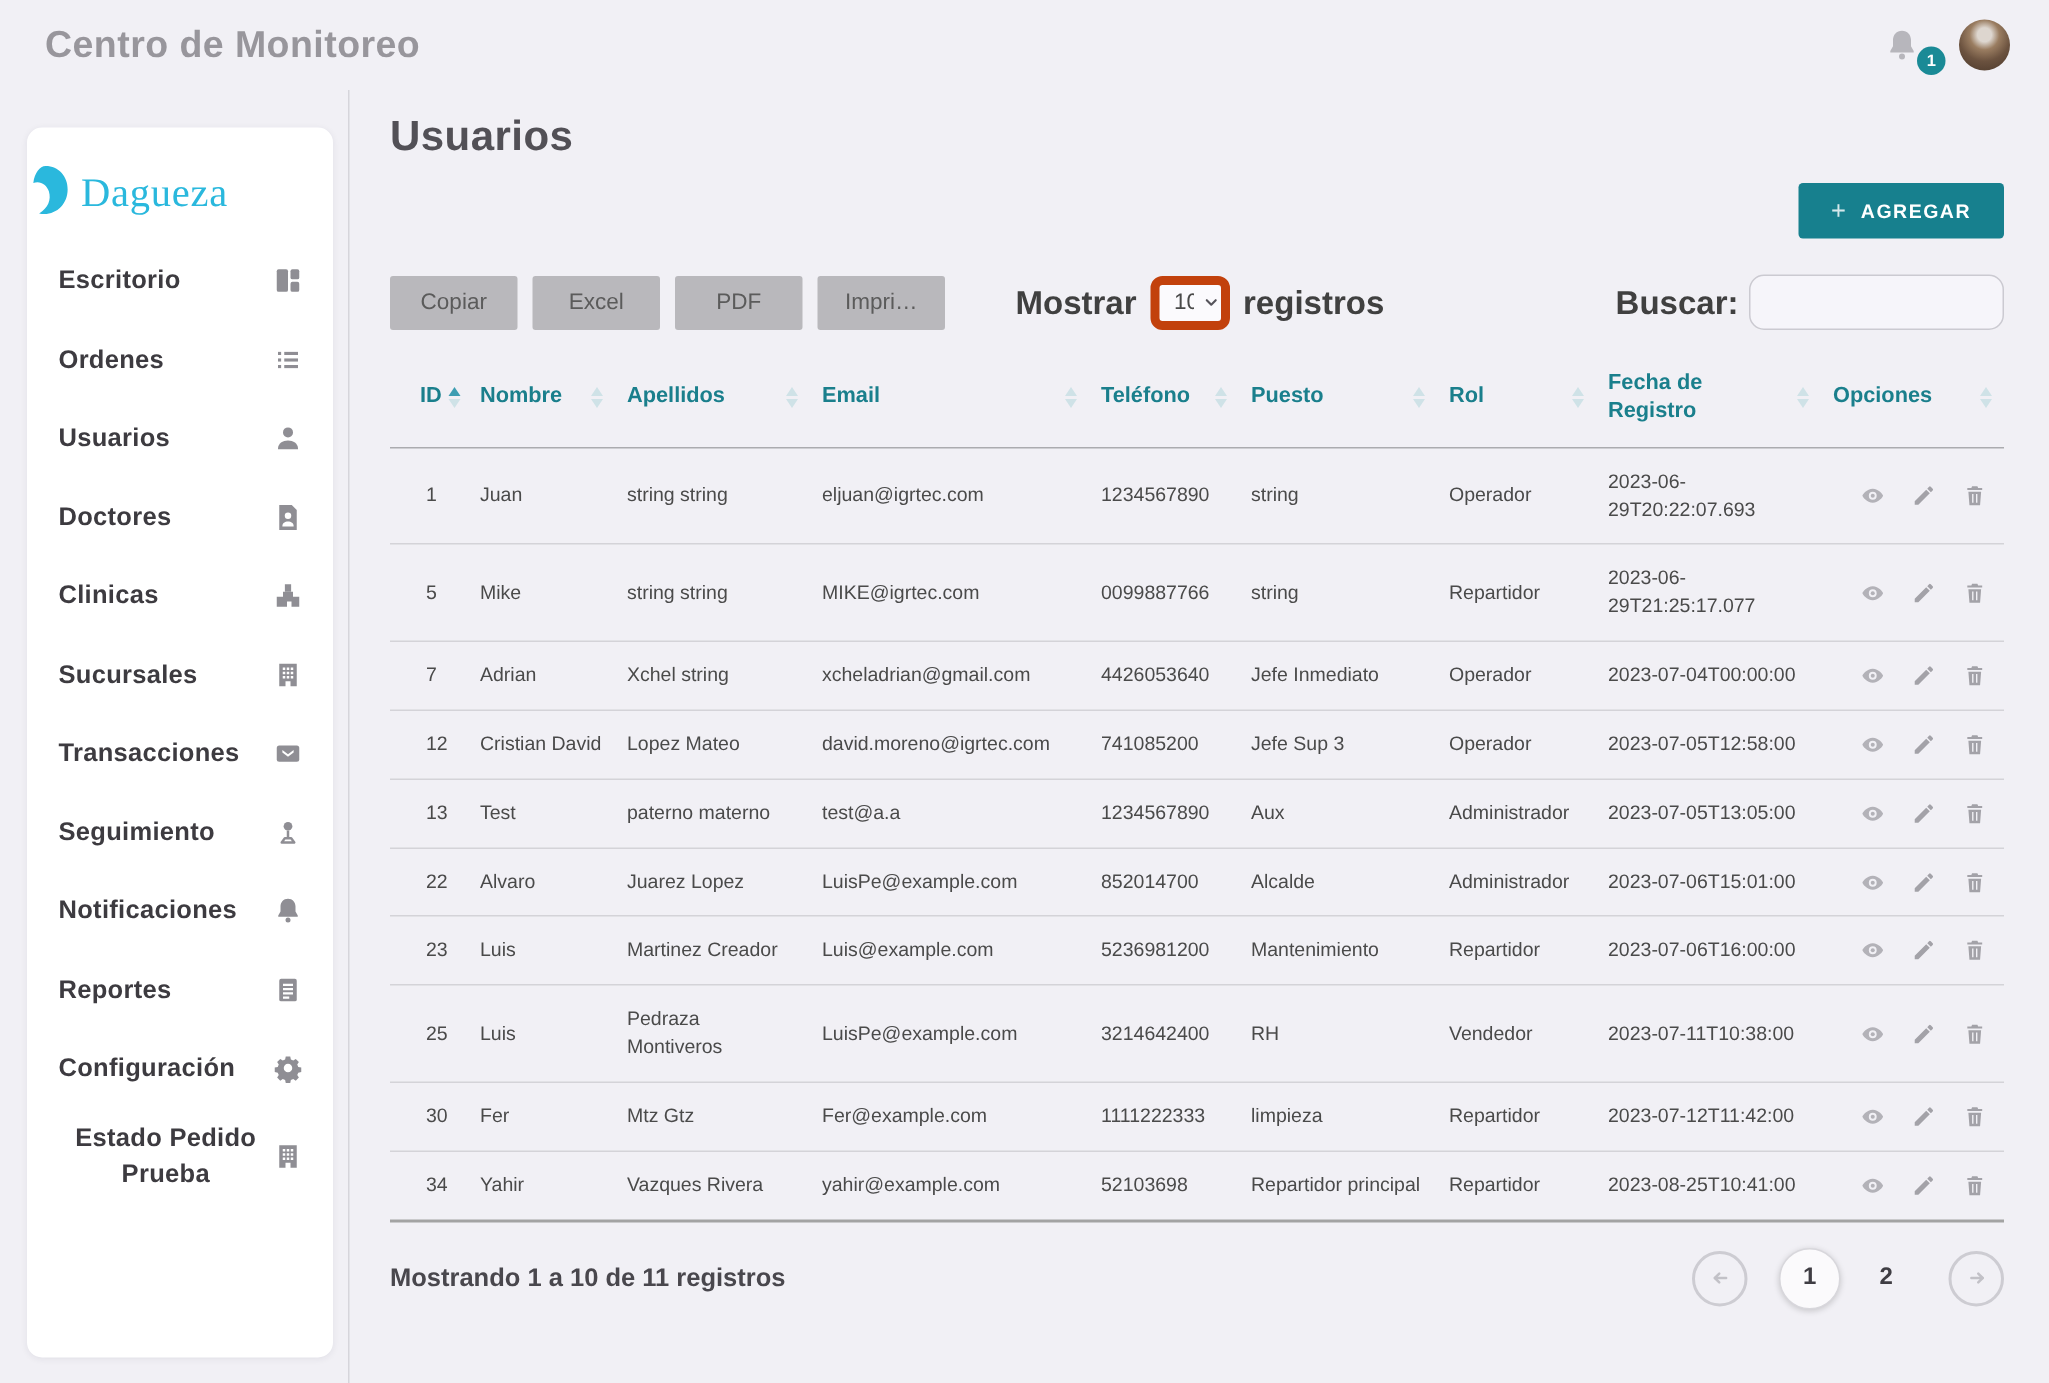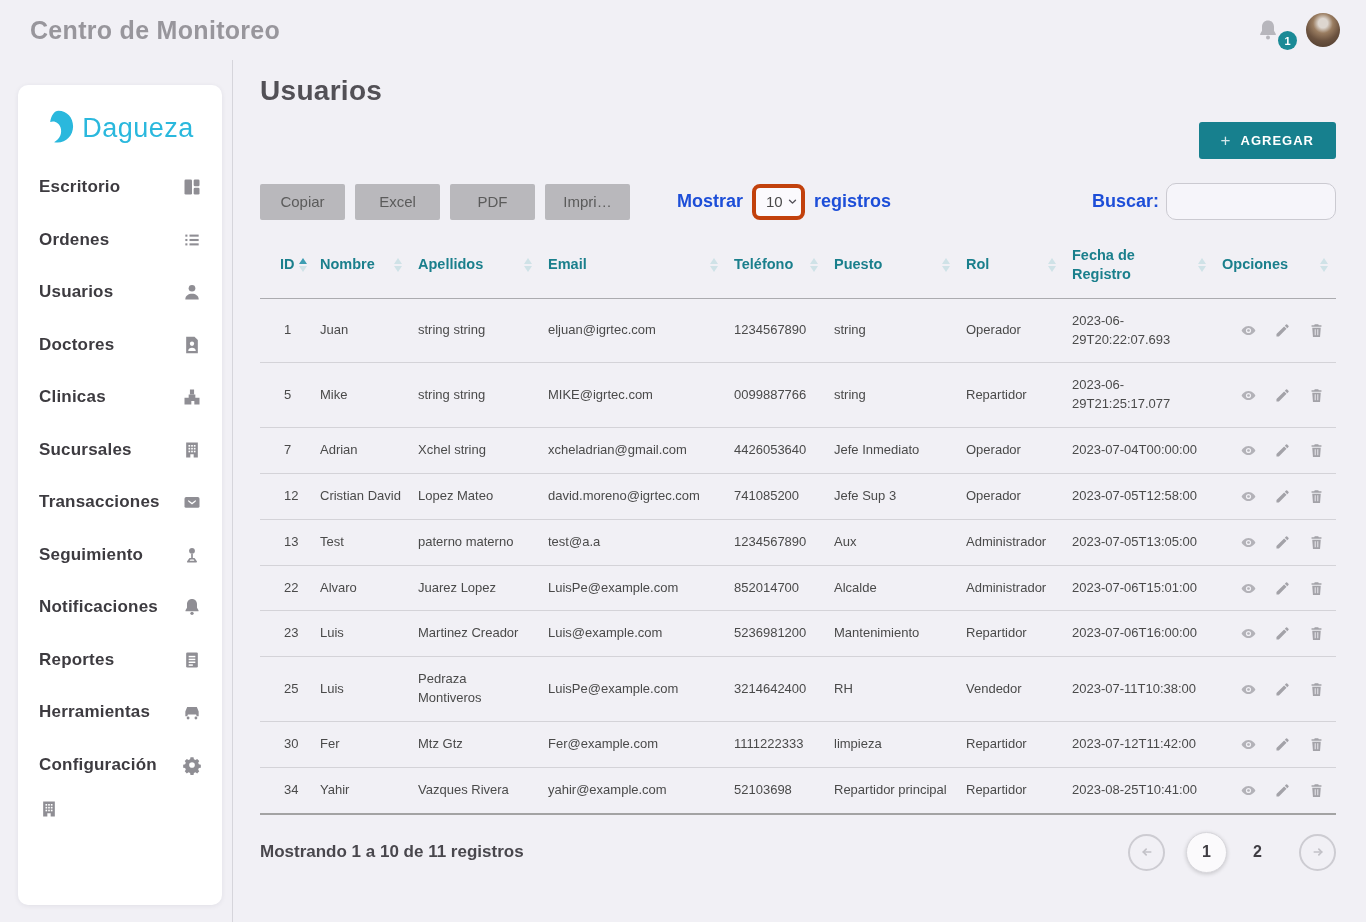--- a/index.html
+++ b/index.html
@@ -16,21 +16,21 @@
            background:#1a8a96; color:#fff; font-size:11px; font-weight:700;
            display:flex; align-items:center; justify-content:center; }
   .avatar { width:34px; height:34px; border-radius:50%;
             background: radial-gradient(circle at 50% 30%, #ddd6cf 0 16%, #9a7d61 34%, #6b523f 60%, #49372a 100%); }
 
   
   .layout { display:flex; height:862px; }
   .left-col { width:233px; flex:0 0 233px; border-right:1px solid #d6d5db; }
   .sidebar-card { width:204px; margin:25px 0 0 18px; height:820px; background:#fff; border-radius:10px;
                   box-shadow:0 1px 5px rgba(40,40,60,.08); padding:16px 0 10px; overflow:hidden; }
-  .logo { display:flex; align-items:center; justify-content:center; gap:6px; padding:8px 0 14px; }
+  .logo { display:flex; align-items:center; gap:6px; padding:8px 0 14px;font-family:Liberation Serif, serif; }
   .logo-mark { width:30px; height:38px; color:#2ab8dd; }
   .logo-mark svg { width:100%; height:100%; }
   .logo-text { font-size:27px; font-weight:400; color:#2ab8dd; letter-spacing:.5px; }
   .side-item { display:flex; align-items:center; justify-content:space-between;
                height:52.5px; padding:0 20px 0 21px; cursor:pointer; }
   .side-label { font-size:17px; font-weight:700; color:#3d3b40; letter-spacing:.2px; }
   .side-item .icon { width:20px; height:20px; color:#8f8e94; flex:0 0 20px; }
   .side-item:last-child { height:auto; padding-top:8px; padding-bottom:8px; }
   .side-item:last-child .side-label { text-align:center; flex:1; line-height:1.45; }
   .icon { display:inline-flex; }
@@ -43,23 +43,23 @@
   .btn-add { background:#17808e; color:#fff; border:none; border-radius:3px; height:37px; padding:0 22px;
              font-family:inherit; font-size:13px; font-weight:700; letter-spacing:1px; cursor:pointer;
              display:flex; align-items:center; gap:9px; }
   .btn-add .plus { font-size:17px; font-weight:400; color:rgba(255,255,255,.82); }
 
   .toolbar { display:flex; align-items:center; margin-top:24px; }
   .export-group { display:flex; gap:10px; }
   .btn-export { width:85px; height:36px; background:#b9b8bc; color:#5b5b5b; border:none; border-radius:2px;
                 font-family:inherit; font-size:15px; cursor:pointer; }
   .show-group { display:flex; align-items:center; gap:9px; margin-left:47px; }
-  .lbl-strong { font-size:18px; font-weight:700; color:#1d4ed8; }
+  .lbl-strong { font-size:22px; font-weight:700; color:#404040; }
   .select-wrap { position:relative; }
-  .page-size { appearance:none; -webkit-appearance:none; width:53px; height:36px; border:4px solid #c2410c;
+  .page-size { appearance:none; -webkit-appearance:none; width:53px; height:36px; border:6px solid #c2410c;
                border-radius:8px; background:#fbfafd; font-family:inherit; font-size:15px; color:#4a4a4a;
                padding:0 18px 0 10px; cursor:pointer; }
   .select-chevron { position:absolute; right:6px; top:11px; width:13px; height:13px; color:#55535a; pointer-events:none; }
   .search-group { margin-left:auto; display:flex; align-items:center; gap:7px; }
   .search-input { width:170px; height:37px; border:1px solid #cbcad1; border-radius:10px; background:#f6f5fa;
                   font-family:inherit; font-size:15px; color:#4a4a4a; padding:0 12px; }
 
   
   table { width:1076px; margin-top:16px; border-collapse:collapse; table-layout:fixed; font-size:13px; }
   th { text-align:left; padding:10px 8px 14px; vertical-align:middle; border-bottom:1px solid #ababaf; }
@@ -226,38 +226,29 @@
                 <g fill="#fff">
                   <rect x="8" y="7" width="8" height="1.8"></rect>
                   <rect x="8" y="10.4" width="8" height="1.8"></rect>
                   <rect x="8" y="13.8" width="8" height="1.8"></rect>
                   <rect x="8" y="17.2" width="5" height="1.8"></rect>
                 </g>
               </svg>
             </span>
           </div>
           <div class="side-item">
-            <span class="side-label">Herramientas</span>
-            <span class="icon ">
-              <svg viewBox="0 0 24 24" fill="currentColor">
-                <path d="M4 11.5 6.2 6h11.6L20 11.5V17h-2.3l-.8-2H7.1l-.8 2H4z"></path>
-                <circle cx="7.3" cy="19.2" r="1.7"></circle>
-                <circle cx="16.7" cy="19.2" r="1.7"></circle>
-              </svg>
-            </span>
-          </div>
-          <div class="side-item">
             <span class="side-label">Configuración</span>
             <span class="icon ">
               <svg viewBox="0 0 24 24" fill="currentColor">
                 <path fill-rule="evenodd" d="M10.2 2.8h3.6l.5 2.4 1.9.8 2-1.3 2.5 2.5-1.3 2 .8 1.9 2.4.5v3.6l-2.4.5-.8 1.9 1.3 2-2.5 2.5-2-1.3-1.9.8-.5 2.4h-3.6l-.5-2.4-1.9-.8-2 1.3-2.5-2.5 1.3-2-.8-1.9-2.4-.5v-3.6l2.4-.5.8-1.9-1.3-2 2.5-2.5 2 1.3 1.9-.8zM12 8.6a3.4 3.4 0 1 0 0 6.8 3.4 3.4 0 0 0 0-6.8z"></path>
               </svg>
             </span>
           </div>
           <div class="side-item">
+            <span class="side-label">Estado Pedido Prueba</span>
             <span class="icon ">
               <svg viewBox="0 0 24 24" fill="currentColor">
                 <path d="M5 21V3h14v18h-5v-4h-4v4z"></path>
                 <g fill="#fff">
                   <rect x="7.8" y="6" width="2" height="2"></rect>
                   <rect x="11" y="6" width="2" height="2"></rect>
                   <rect x="14.2" y="6" width="2" height="2"></rect>
                   <rect x="7.8" y="9.4" width="2" height="2"></rect>
                   <rect x="11" y="9.4" width="2" height="2"></rect>
                   <rect x="14.2" y="9.4" width="2" height="2"></rect>

